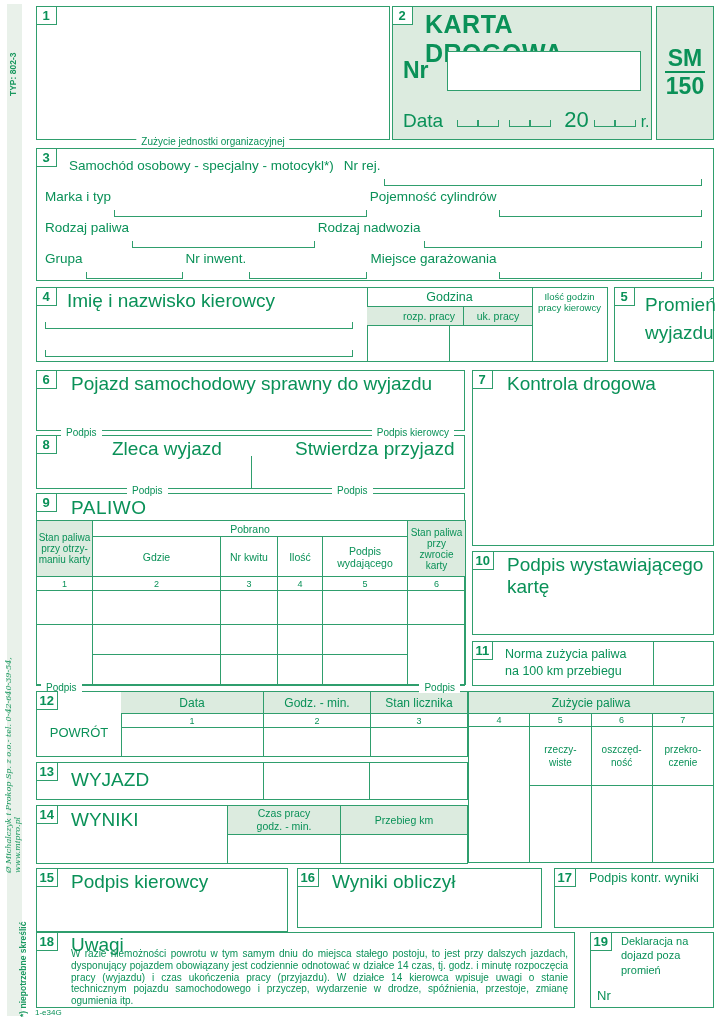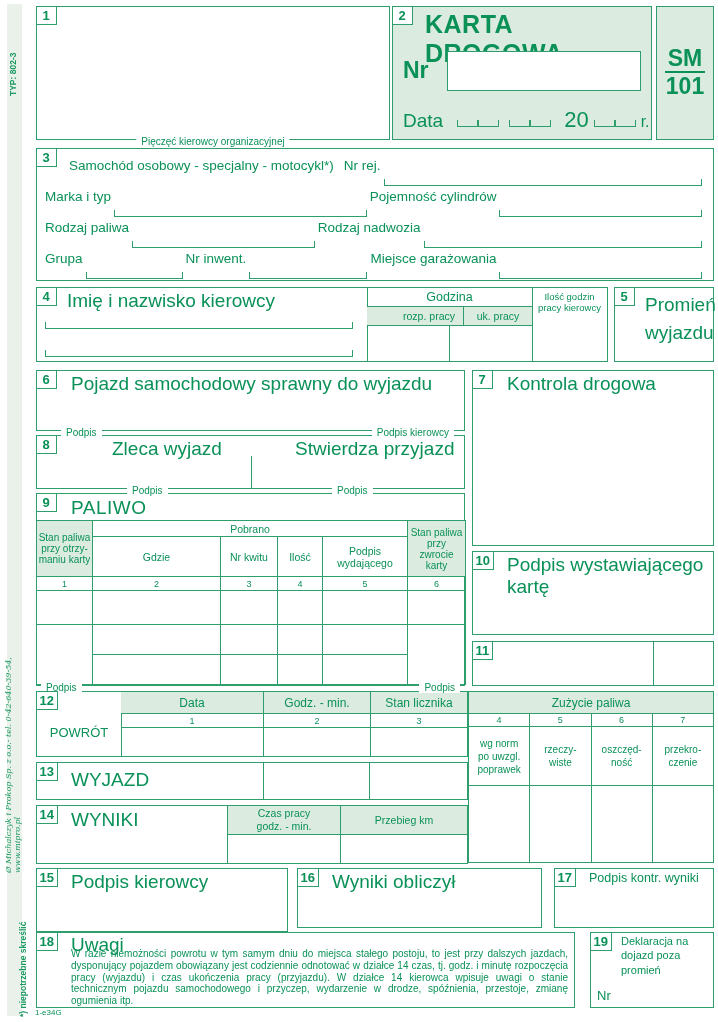--- a/index.html
+++ b/index.html
@@ -33,21 +33,21 @@
 <div class="page">
 
   <div style="position:absolute;left:7px;top:4px;width:15px;height:1012px;background:#e9f1ea;"></div>
   <div class="vtext" style="left:8px;top:6px;height:90px;font-weight:bold;">TYP: 802-3</div>
   <div class="vtext" style="left:4px;top:615px;height:258px;font-family:'DejaVu Serif',serif;font-style:italic;font-size:8px;"><span>Ø</span>&nbsp;<span>Michalczyk i Prokop Sp. z o.o.- tel. 0-42-640-39-54, www.mipro.pl</span></div>
   <div class="vtext" style="left:18px;top:903px;height:114px;font-weight:bold;">*) niepotrzebne skreślić</div>
   <div style="position:absolute;left:35px;top:1008px;font-size:8px;">1-e34G</div>
 
   <div class="bx" style="left:36px;top:6px;width:354px;height:134px;">
     <div class="badge">1</div>
-    <div class="bot" style="left:50%;transform:translateX(-50%);white-space:nowrap;">Pięczęć kierowcy organizacyjnej</div>
+    <div class="bot" style="left:50%;transform:translateX(-50%);white-space:nowrap;">Zużycie jednostki organizacyjnej</div>
   </div>
 
   <div class="bx tintbg" style="left:392px;top:6px;width:260px;height:134px;">
     <div class="badge">2</div>
     <div style="position:absolute;left:32px;top:3px;font-size:25px;font-weight:bold;letter-spacing:0.5px;">KARTA DROGOWA</div>
     <div style="position:absolute;left:10px;top:50px;font-size:23px;font-weight:bold;">Nr</div>
     <div style="position:absolute;left:54px;top:44px;width:194px;height:40px;background:#fff;border:1.5px solid #2f9e6d;box-sizing:border-box;"></div>
     <div style="position:absolute;left:10px;right:6px;bottom:6px;display:flex;align-items:baseline;">
       <span style="font-size:19px;">Data</span>
       <span class="seggroup" style="margin-left:14px;">
@@ -62,21 +62,21 @@
       <span class="seggroup">
           <span class="seg"></span>
           <span class="seg"></span>
         </span>
       <span style="font-size:16px;">r.</span>
     </div>
   </div>
 
   <div class="bx tintbg" style="left:656px;top:6px;width:58px;height:134px;display:flex;flex-direction:column;align-items:center;justify-content:center;">
     <div style="font-size:23px;font-weight:bold;border-bottom:2px solid #0a9158;padding:0 3px;line-height:1.15;">SM</div>
-    <div style="font-size:23px;font-weight:bold;line-height:1.2;">101</div>
+    <div style="font-size:23px;font-weight:bold;line-height:1.2;">150</div>
   </div>
 
   <div class="bx" style="left:36px;top:148px;width:678px;height:133px;padding:9px 8px 0 8px;">
     <div class="badge">3</div>
     <div class="fline" style="height:31px;padding-left:24px;">
       <span>Samochód osobowy - specjalny - motocykl*)</span>
       <span style="margin-left:10px;">Nr rej.</span>
       <span class="blank" style="flex:1;"></span>
     </div>
     <div class="fline" style="height:31px;">
@@ -211,20 +211,22 @@
     <div class="bot" style="right:4px;">Podpis</div>
   </div>
 
   <div class="bx" style="left:472px;top:551px;width:242px;height:84px;">
     <div class="badge">10</div>
     <div class="ttl" style="left:34px;top:2px;">Podpis wystawiającego kartę</div>
   </div>
 
   <div class="bx" style="left:472px;top:641px;width:242px;height:45px;">
     <div class="badge">11</div>
+    <div class="ttl pre" style="left:32px;top:4px;font-size:12.5px;line-height:1.35;">Norma zużycia paliwa
+na 100 km przebiegu</div>
     <div class="vline" style="left:180px;"></div>
   </div>
 
   <div class="bx" style="left:36px;top:691px;width:432px;height:66px;">
     <div class="badge">12</div>
     <div style="position:absolute;left:0;top:0;bottom:0;width:84px;border-right:1px solid #2f9e6d;display:flex;align-items:flex-end;justify-content:center;padding-bottom:16px;font-size:13px;">POWRÓT</div>
     <div style="position:absolute;left:84px;right:0;top:0;bottom:0;display:flex;">
       <div style="width:142px;display:flex;flex-direction:column;">
         <div class="tintbg" style="height:21px;border-bottom:1px solid #2f9e6d;display:flex;align-items:center;justify-content:center;font-size:12px;">Data</div>
         <div style="height:13px;border-bottom:1px solid #2f9e6d;display:flex;align-items:center;justify-content:center;font-size:9px;">1</div>
@@ -238,23 +240,20 @@
         <div style="height:13px;border-bottom:1px solid #2f9e6d;display:flex;align-items:center;justify-content:center;font-size:9px;">3</div>
       </div>
     </div>
   </div>
 
   <div class="bx" style="left:468px;top:691px;width:246px;height:172px;">
     <div class="tintbg" style="height:21px;border-bottom:1px solid #2f9e6d;display:flex;align-items:center;justify-content:center;font-size:12px;">Zużycie paliwa</div>
     <div style="position:absolute;left:0;right:0;top:21px;bottom:0;display:flex;">
       <div style="flex:1;display:flex;flex-direction:column;">
         <div style="height:13px;border-bottom:1px solid #2f9e6d;display:flex;align-items:center;justify-content:center;font-size:9px;">4</div>
-        <div class="pre" style="height:58px;border-bottom:1px solid #2f9e6d;display:flex;align-items:center;justify-content:center;text-align:center;font-size:10px;line-height:1.3;">wg norm
-po uwzgl.
-poprawek</div>
       </div>
       <div style="flex:1;border-left:1px solid #2f9e6d;display:flex;flex-direction:column;">
         <div style="height:13px;border-bottom:1px solid #2f9e6d;display:flex;align-items:center;justify-content:center;font-size:9px;">5</div>
         <div class="pre" style="height:58px;border-bottom:1px solid #2f9e6d;display:flex;align-items:center;justify-content:center;text-align:center;font-size:10px;line-height:1.3;">rzeczy-
 wiste</div>
       </div>
       <div style="flex:1;border-left:1px solid #2f9e6d;display:flex;flex-direction:column;">
         <div style="height:13px;border-bottom:1px solid #2f9e6d;display:flex;align-items:center;justify-content:center;font-size:9px;">6</div>
         <div class="pre" style="height:58px;border-bottom:1px solid #2f9e6d;display:flex;align-items:center;justify-content:center;text-align:center;font-size:10px;line-height:1.3;">oszczęd-
 ność</div>

